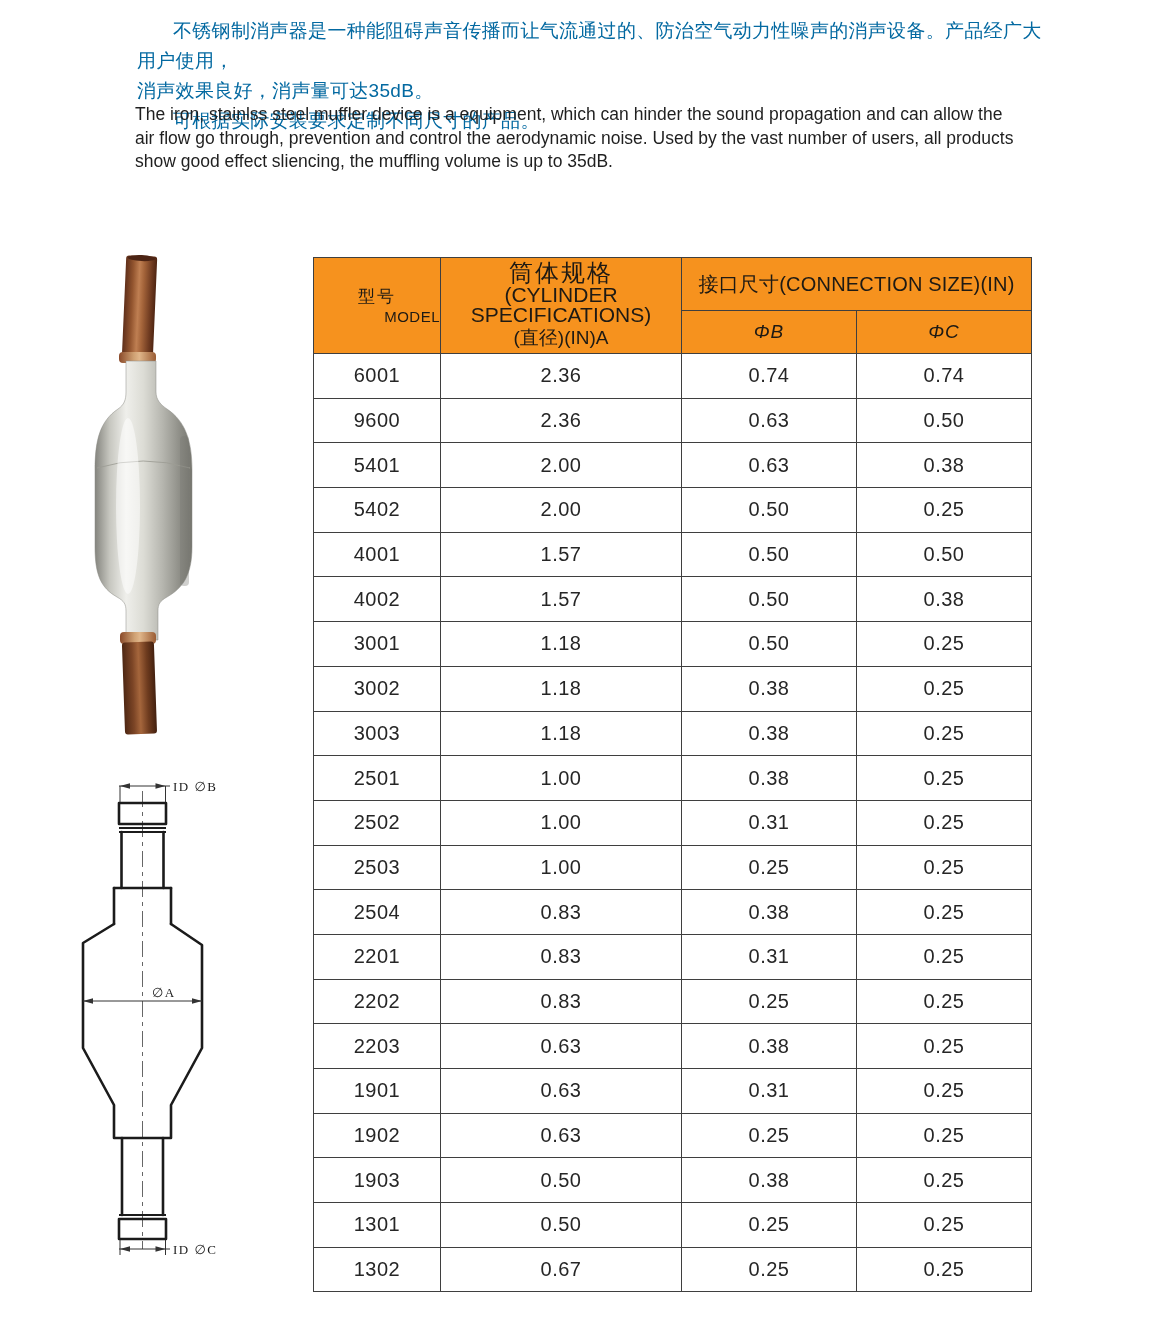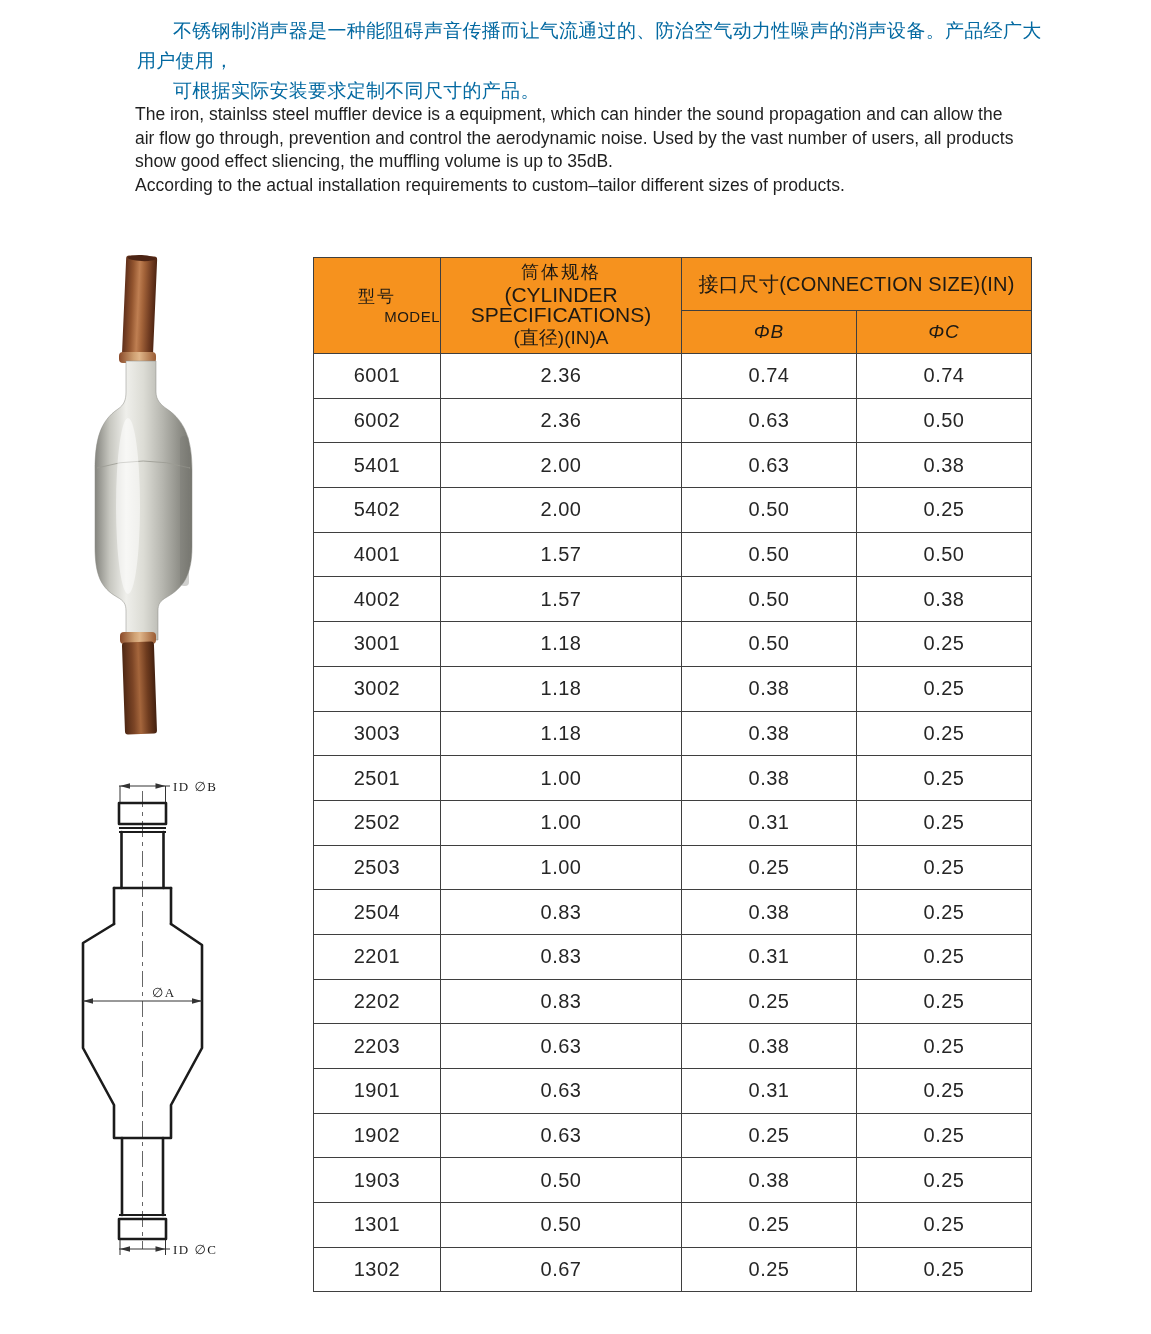--- a/index.html
+++ b/index.html
@@ -33,38 +33,38 @@
   table.spec col.c1{width:127px;}
   table.spec col.c2{width:241px;}
   table.spec col.c3{width:175px;}
   table.spec col.c4{width:175px;}
   table.spec th,table.spec td{border:1px solid var(--table-border);text-align:center;vertical-align:middle;padding:0;}
   table.spec thead th{background:var(--header-bg);color:#1e1a14;font-weight:normal;}
   th.conn{height:52px;font-size:20px;letter-spacing:.2px;}
   th.sub{height:42px;font-size:19px;letter-spacing:1px;font-style:italic;}
   .h-cn{font-size:17px;line-height:21px;letter-spacing:2px;}
   .h-en{font-size:15px;line-height:19px;letter-spacing:.5px;text-align:right;}
-  .h-cn-lg{font-size:18px;line-height:24px;letter-spacing:2px;font-family:Liberation Mono, monospace;}
+  .h-cn-lg{font-size:24px;line-height:24px;letter-spacing:2px;}
   .h-en-sm{font-size:21px;line-height:20px;}
   .h-cn-md{font-size:19px;line-height:25px;}
   table.spec td{height:43.7px;font-size:20px;color:#262626;background:#fff;letter-spacing:.5px;}
 </style>
 </head>
 <body>
 
 <div class="intro-cn">
   <div class="indent">不锈钢制消声器是一种能阻碍声音传播而让气流通过的、防治空气动力性噪声的消声设备。产品经广大用户使用，</div>
+  <div>消声效果良好，消声量可达35dB。</div>
   <div class="indent">可根据实际安装要求定制不同尺寸的产品。</div>
 </div>
 
 <div class="intro-en">
   <div>The iron, stainlss steel muffler device is a equipment, which can hinder the sound propagation and can allow the</div>
   <div>air flow go through, prevention and control the aerodynamic noise. Used by the vast number of users, all products</div>
   <div>show good effect sliencing, the muffling volume is up to 35dB.</div>
-  <div>According to the actual installation requirements to custom–tailor different sizes of products.</div>
 </div>
 
 <svg class="photo" viewBox="0 0 102 484" xmlns="http://www.w3.org/2000/svg">
   <defs>
     <linearGradient id="gCopTop" x1="0" y1="0" x2="1" y2="0">
       <stop offset="0" stop-color="#5f2f1a"></stop>
         <stop offset=".25" stop-color="#93552f"></stop>
       <stop offset=".45" stop-color="#bf7f52"></stop>
         <stop offset=".6" stop-color="#a4643a"></stop>
       <stop offset=".85" stop-color="#6e3a20"></stop>
@@ -181,21 +181,21 @@
       </tr>
     </thead>
     <tbody>
         <tr>
           <td>6001</td>
           <td>2.36</td>
           <td>0.74</td>
           <td>0.74</td>
         </tr>
         <tr>
-          <td>6002</td>
+          <td>9600</td>
           <td>2.36</td>
           <td>0.63</td>
           <td>0.50</td>
         </tr>
         <tr>
           <td>5401</td>
           <td>2.00</td>
           <td>0.63</td>
           <td>0.38</td>
         </tr>

